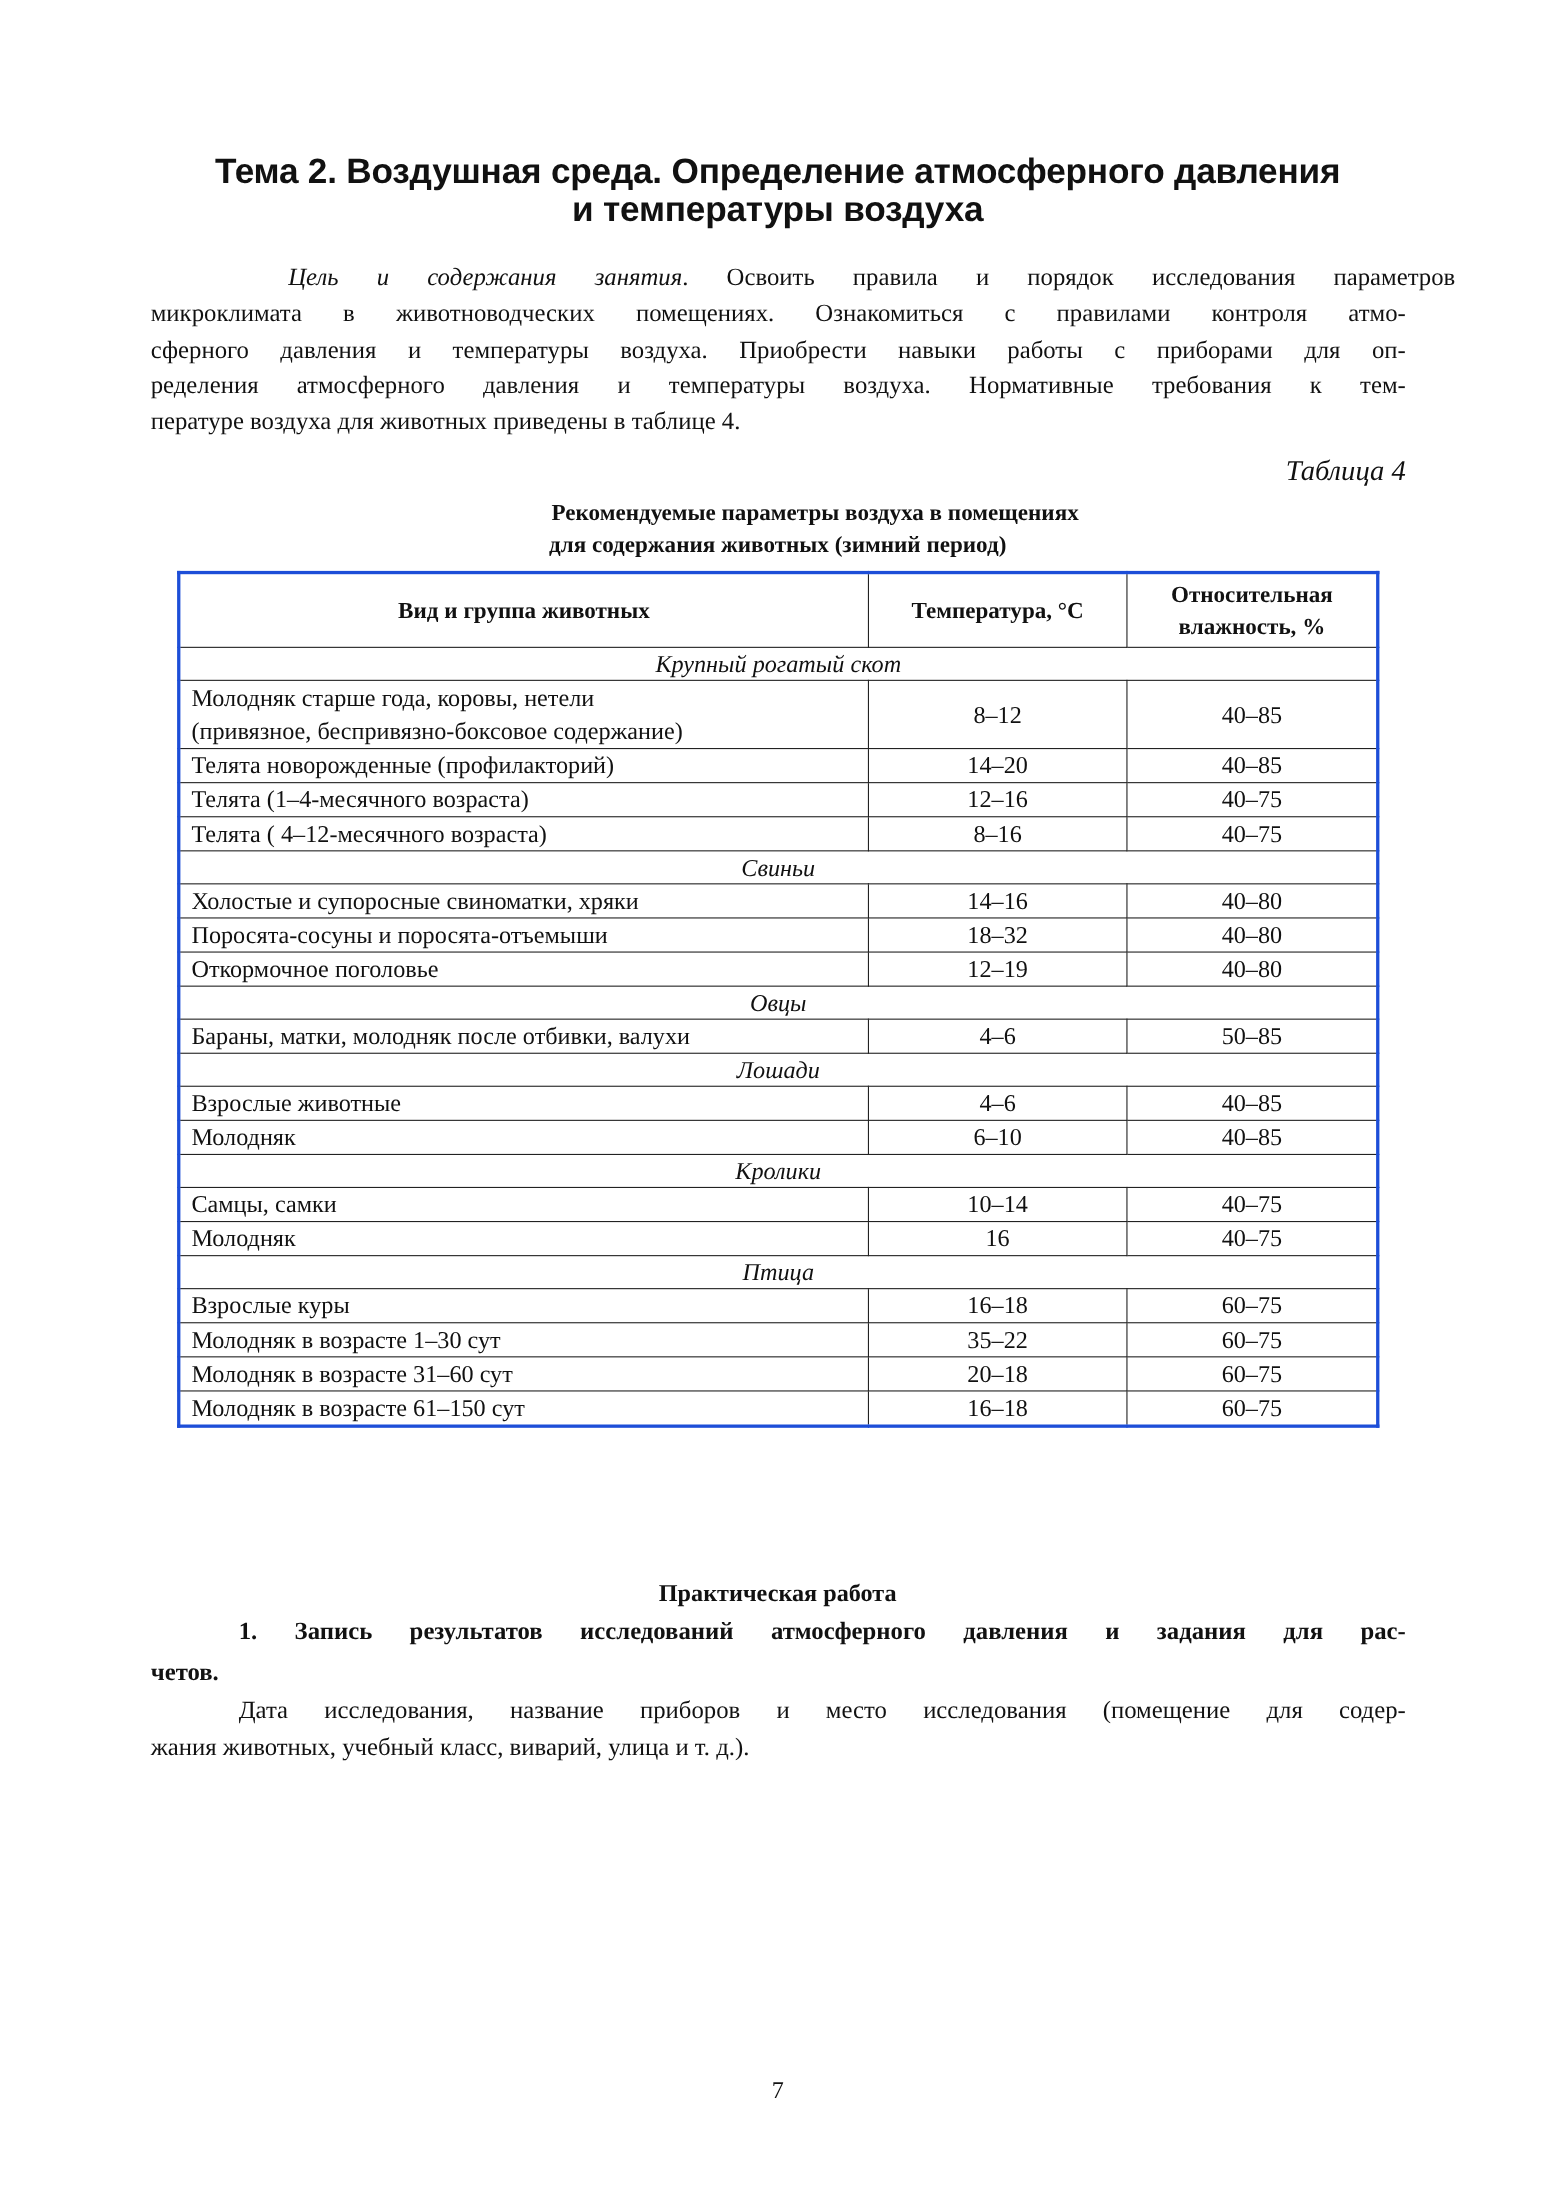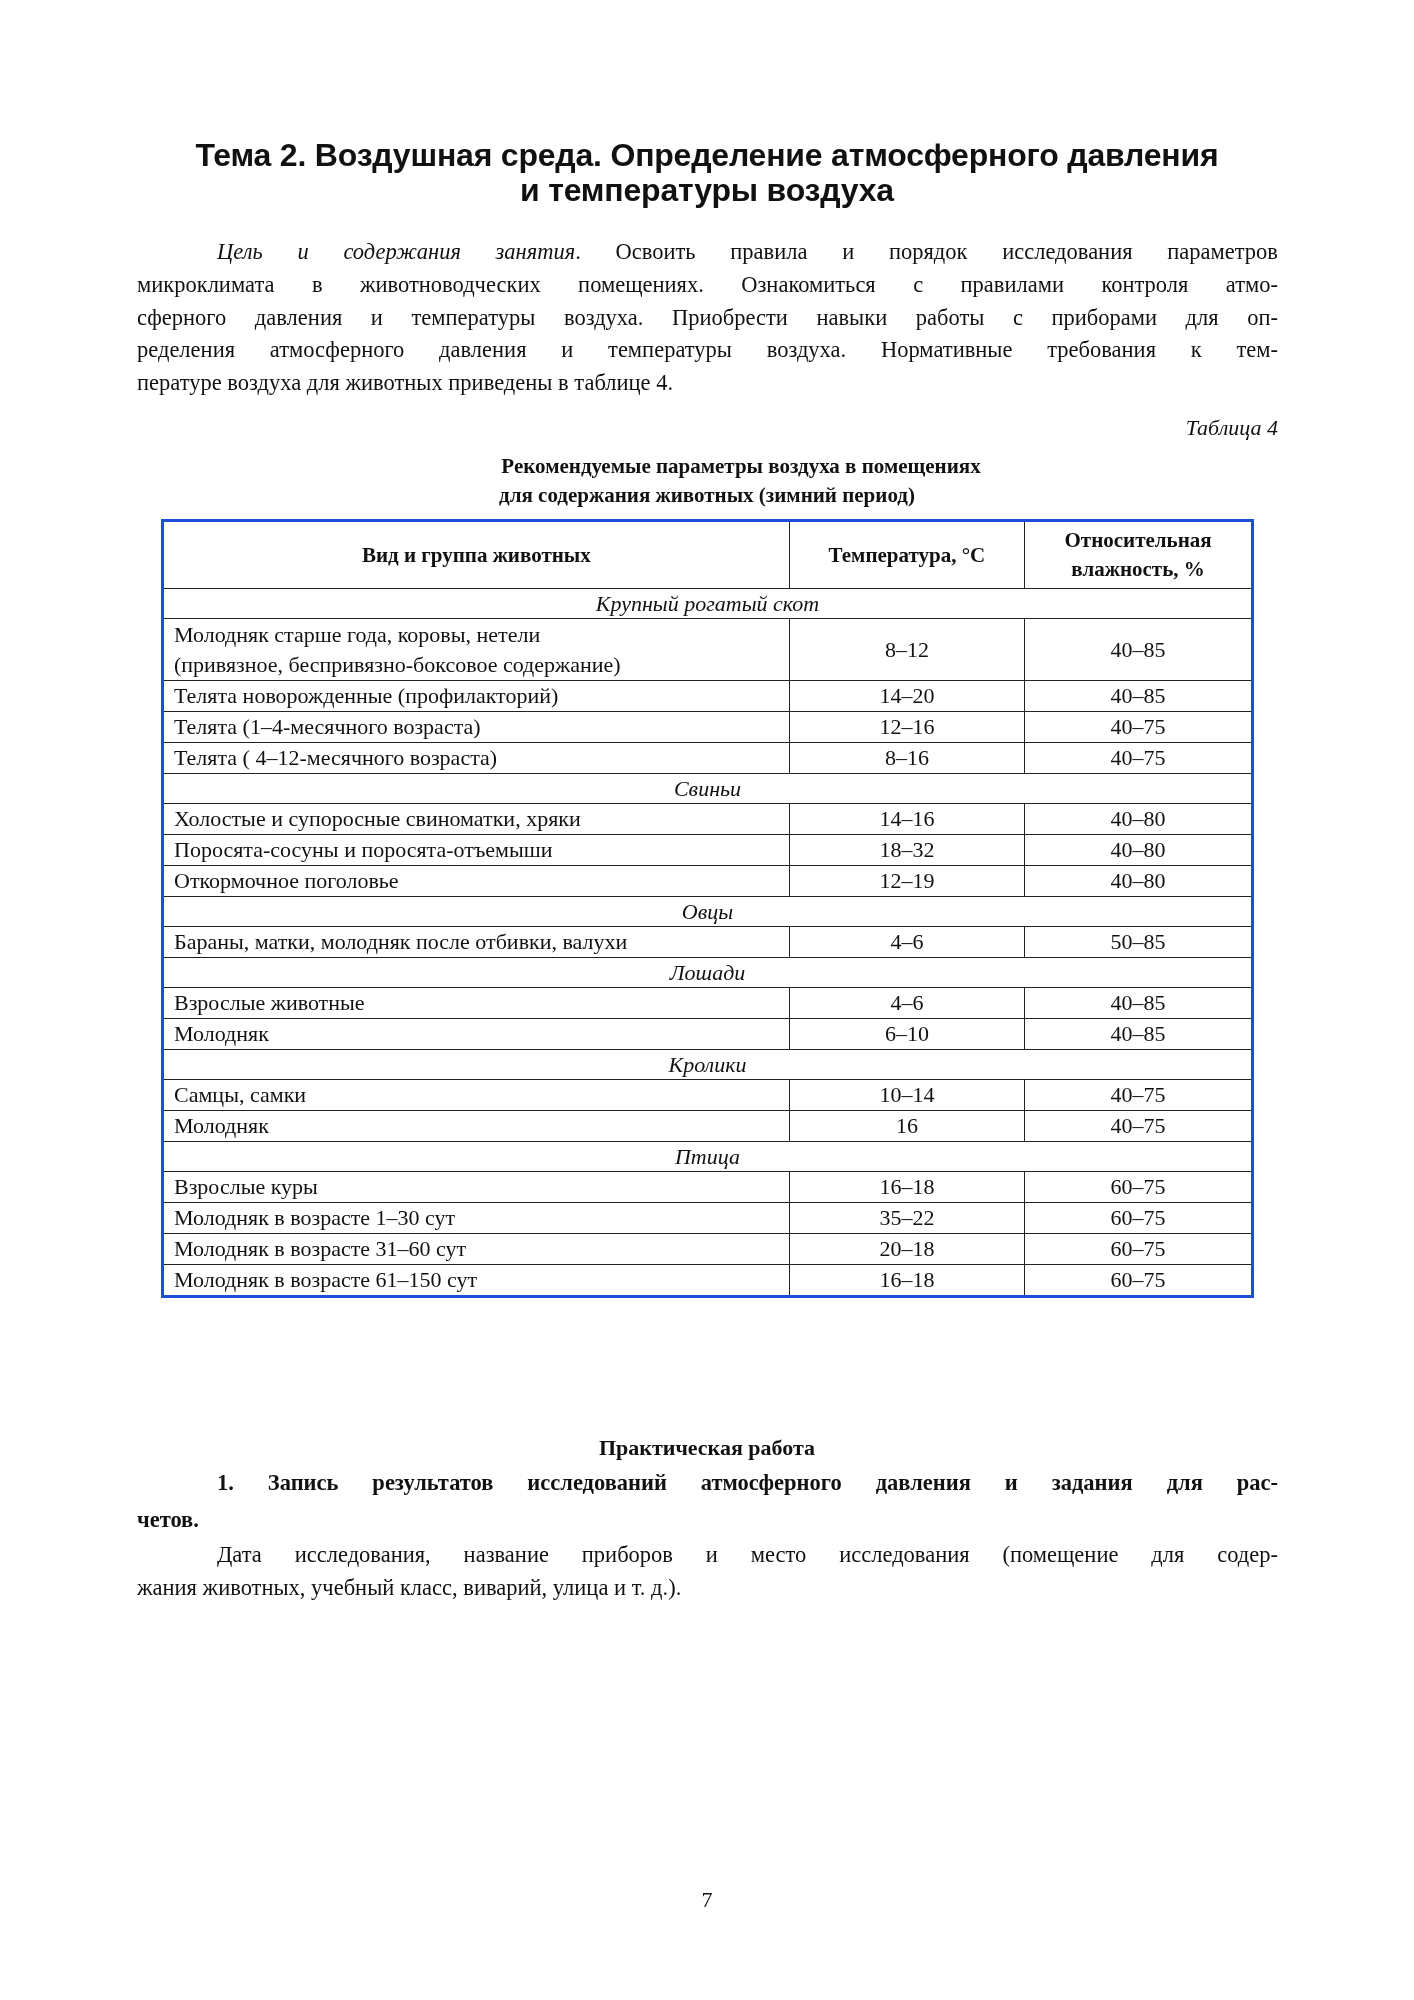--- a/index.html
+++ b/index.html
@@ -6,21 +6,21 @@
     body { width: 1414px; height: 2000px; position: relative; overflow: hidden; color: #111111; font-family: "Liberation Serif", serif; }
     .abs { position: absolute; }
     .title-line { left: 0; width: 1414px; text-align: center; font-family: "Liberation Sans", sans-serif; font-weight: bold; font-size: 32px; line-height: 36px; letter-spacing: -0.2px; }
     .body-line { left: 137px; width: 1141px; font-size: 22.5px; line-height: 33px; height: 33px; text-align: justify; text-align-last: justify; white-space: nowrap; }
     .body-line.indent { left: 217px; width: 1061px; }
     .body-line.last { text-align-last: left; }
     .body-line .justify { display: block; text-align: justify; text-align-last: justify; white-space: normal; }
     .body-line.last .justify { text-align-last: left; }
     .italic { font-style: italic; }
     .bold { font-weight: bold; }
-    .table-label { right: 136px; font-style: italic; font-size: 22px; line-height: 30px; }
+    .table-label { right: 136px; font-style: italic; font-size: 26px; line-height: 30px; }
     .caption-line { left: 0; width: 1414px; text-align: center; font-weight: bold; font-size: 21px; line-height: 29px; }
     table.data { position: absolute; left: 161px; top: 519px; width: 1093px; border-collapse: collapse; border: 3px solid #1d4ed8; font-size: 22px; }
     table.data td, table.data th { border: 1.5px solid #222; padding: 0 10px; vertical-align: middle; }
     table.data th { font-weight: bold; font-size: 21px; line-height: 29px; height: 66px; text-align: center; }
     table.data td.name { text-align: left; line-height: 30px; }
     table.data td.num { text-align: center; }
     table.data tr.row td { height: 30px; line-height: 30px; }
     table.data tr.row.tall td { height: 61px; }
     table.data tr.group td { height: 29px; line-height: 29px; text-align: center; font-style: italic; }
     col.c1 { width: 629px; }
@@ -29,21 +29,21 @@
     .section-heading { left: 0; width: 1414px; text-align: center; font-weight: bold; font-size: 22px; line-height: 34px; }
     .page-number { left: 0; width: 1414px; text-align: center; font-size: 22px; line-height: 30px; }
   </style>
 </head>
 <body>
 
 <div class="abs title-line" style="top:137px;">Тема 2. Воздушная среда. Определение атмосферного давления</div>
 <div class="abs title-line" style="top:172px;">и температуры воздуха</div>
 
 <div>
-  <div class="abs body-line indent" style="top:235px;">
+  <div class="abs body-line indent" style="top:235px;margin-left:45px;">
     <span class="justify"><span class="italic">Цель и содержания занятия</span><span>. Освоить правила и порядок исследования параметров</span></span>
   </div>
   <div class="abs body-line" style="top:268px;">
       <span class="justify">микроклимата в животноводческих помещениях. Ознакомиться с правилами контроля атмо-</span>
     </div>
   <div class="abs body-line" style="top:301px;">
       <span class="justify">сферного давления и температуры воздуха. Приобрести навыки работы с приборами для оп-</span>
     </div>
   <div class="abs body-line" style="top:333px;">
       <span class="justify">ределения атмосферного давления и температуры воздуха. Нормативные требования к тем-</span>

